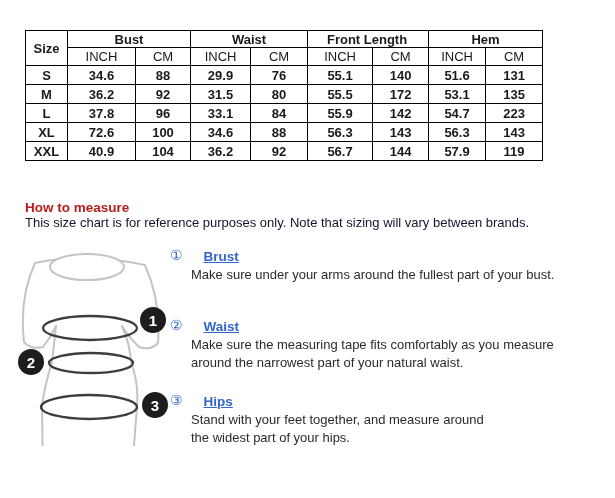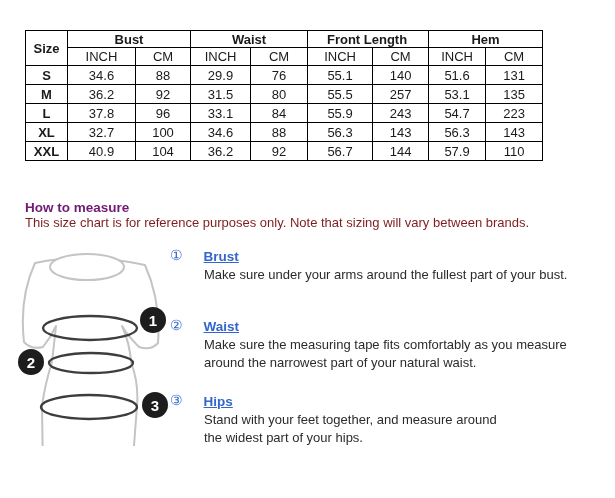--- a/index.html
+++ b/index.html
@@ -13,42 +13,42 @@
     position:absolute; left:25px; top:30px;
     border-collapse:collapse; table-layout:fixed; width:517px;
     font-size:13px; color:#1a1a1a;
   }
   table.size-chart th, table.size-chart td {
     border:1px solid #000; text-align:center; vertical-align:middle;
     padding:0; overflow:hidden; white-space:nowrap;
   }
   tr.group-row th { height:16px; font-weight:bold; }
   tr.unit-row th  { height:17px; font-weight:normal; }
-  tbody td { height:18px; font-weight:normal; }
+  tbody td { height:18px; font-weight:bold; }
   td.size-col { font-weight:bold; }
   th.corner { font-weight:bold; vertical-align:bottom; padding-bottom:2px; }
   th.clip { text-align:left; }
   th.clip span { display:inline-block; margin-left:-2px; }
 
   
-  .htm-title { position:absolute; left:25px; top:200px; font-size:13.5px; font-weight:bold; color:#701a75; white-space:nowrap; }
-  .htm-note  { position:absolute; left:25px; top:215px; font-size:13px; color:#7f1d1d; white-space:nowrap; }
+  .htm-title { position:absolute; left:25px; top:200px; font-size:13.5px; font-weight:bold; color:#b91c1c; white-space:nowrap; }
+  .htm-note  { position:absolute; left:25px; top:215px; font-size:13px; color:#0f172a; white-space:nowrap; }
 
   
   .dress-svg { position:absolute; left:12px; top:246px; }
 
   
   .section { position:absolute; left:170px; width:440px; }
   .sec-head { height:18px; margin-bottom:1px; white-space:nowrap; }
   .circ { color:#3366cc; font-size:14px; vertical-align:top; }
   .mlink {
     color:#3366cc; font-size:13.5px; font-weight:bold;
     text-decoration:underline; cursor:pointer; margin-left:5px;padding-left:16px;
   }
-  .sec-line { font-size:13px; line-height:18px; color:#2b2b2b; margin-left:34px; white-space:nowrap; }
+  .sec-line { font-size:13px; line-height:18px; color:#2b2b2b; margin-left:21px; white-space:nowrap; }
 </style>
 </head>
 <body>
 
 <div class="page">
 
   <table class="size-chart">
     <colgroup>
       <col style="width:42px">
         <col style="width:68px">
@@ -91,56 +91,56 @@
         <td>51.6</td>
         <td>131</td>
       </tr>
       <tr>
         <td class="size-col">M</td>
         <td>36.2</td>
         <td>92</td>
         <td>31.5</td>
         <td>80</td>
         <td>55.5</td>
-        <td>257</td>
+        <td>172</td>
         <td>53.1</td>
         <td>135</td>
       </tr>
       <tr>
         <td class="size-col">L</td>
         <td>37.8</td>
         <td>96</td>
         <td>33.1</td>
         <td>84</td>
         <td>55.9</td>
-        <td>243</td>
+        <td>142</td>
         <td>54.7</td>
         <td>223</td>
       </tr>
       <tr>
         <td class="size-col">XL</td>
-        <td>32.7</td>
+        <td>72.6</td>
         <td>100</td>
         <td>34.6</td>
         <td>88</td>
         <td>56.3</td>
         <td>143</td>
         <td>56.3</td>
         <td>143</td>
       </tr>
       <tr>
         <td class="size-col">XXL</td>
         <td>40.9</td>
         <td>104</td>
         <td>36.2</td>
         <td>92</td>
         <td>56.7</td>
         <td>144</td>
         <td>57.9</td>
-        <td>110</td>
+        <td>119</td>
       </tr>
     </tbody>
   </table>
 
   <div class="htm-title">How to measure</div>
   <div class="htm-note">This size chart is for reference purposes only. Note that sizing will vary between brands.</div>
 
   <svg class="dress-svg" width="160" height="248" viewBox="0 0 160 248">
 
     <path d="M 23,17

